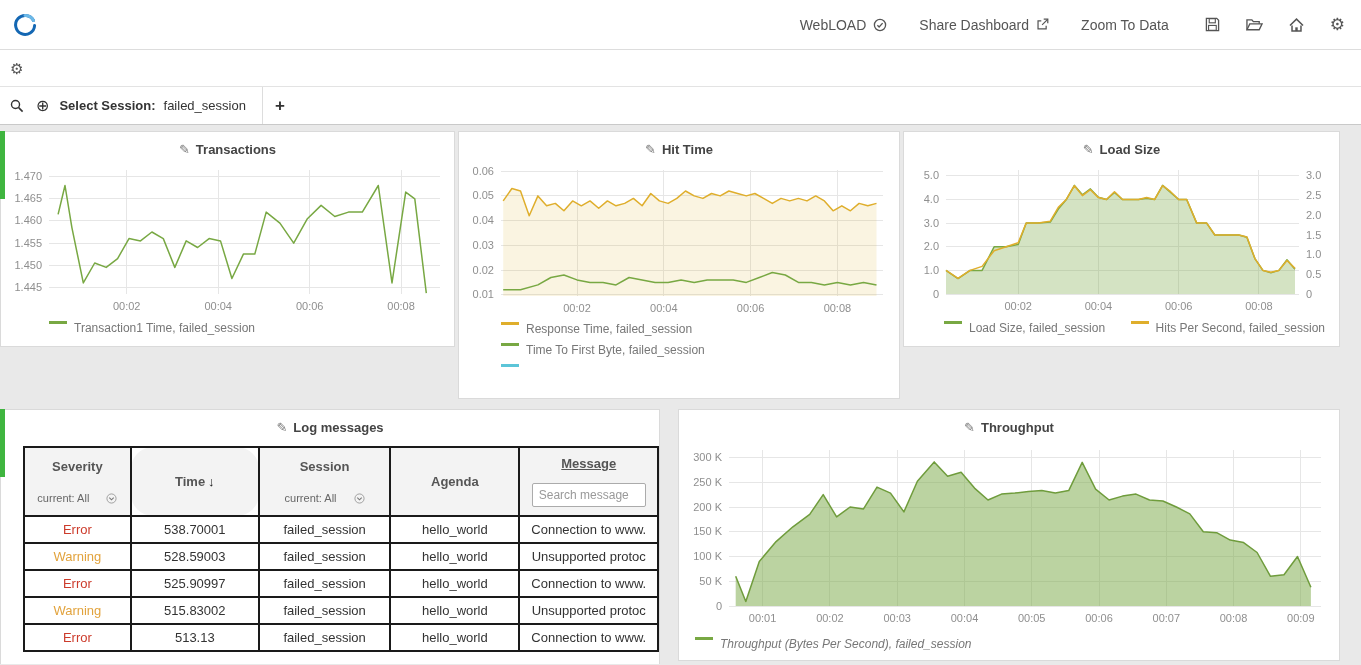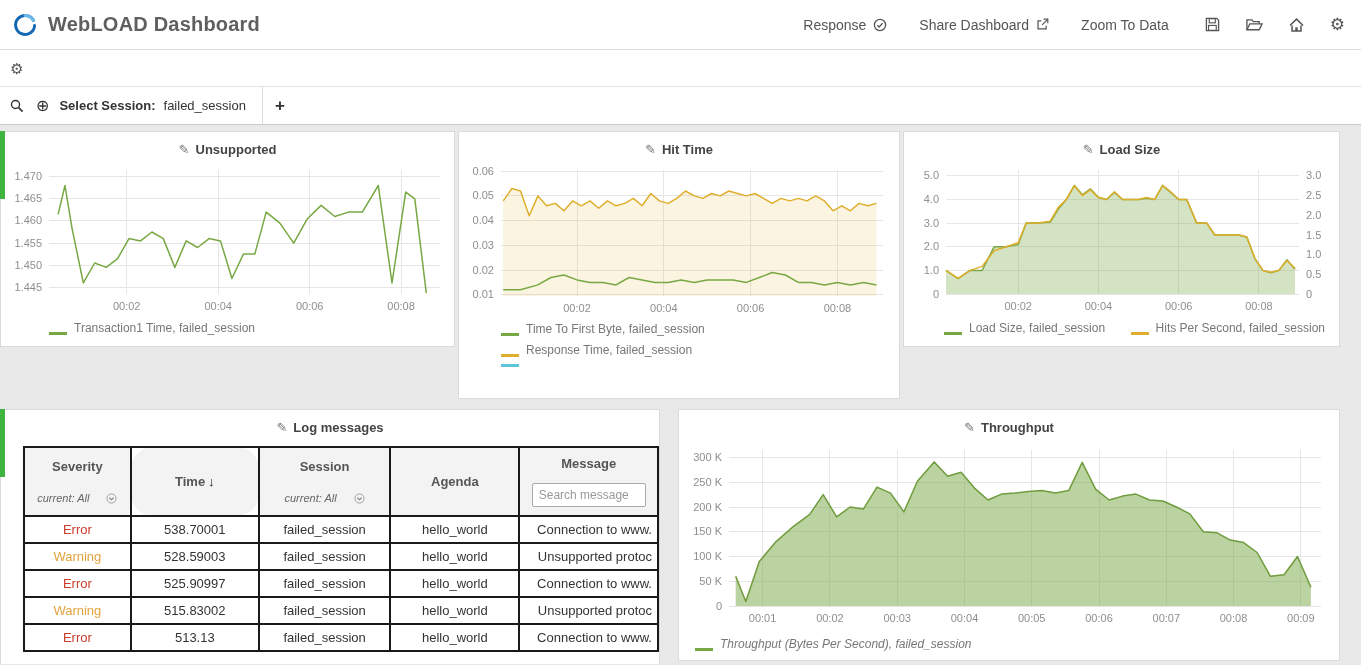--- a/index.html
+++ b/index.html
@@ -27,53 +27,52 @@
   .main { position:relative; height:539px; overflow:hidden; }
   .panel { position:absolute; background:#fff; border:1px solid #dadada;
     display:flex; flex-direction:column; }
   .panel-title { height:30px; display:flex; align-items:center; justify-content:center;
     gap:6px; font-size:13px; font-weight:bold; color:#444; padding-top:4px; }
   .pencil { color:#777; font-size:13px; font-weight:normal; cursor:pointer; }
   .legend { font-size:12px; color:#777; display:flex; }
   .legend.col { flex-direction:column; gap:7px; padding:4px 0 8px 42px; }
   .legend.row { flex-direction:row; padding:5px 0 8px 48px; }
   .legend.spread { flex-direction:row; justify-content:space-between; padding:5px 14px 8px 40px; }
-  .legend-item { display:flex; align-items:flex-end; gap:7px; cursor:pointer; }
+  .legend-item { display:flex; align-items:flex-start; gap:7px; cursor:pointer; }
   .swatch { width:18px; height:3px; display:inline-block; }
   .chart text { font:11px "Liberation Sans", sans-serif; fill:#8f8f8f; }
   .chart .grid { stroke:#e6e6e6; stroke-width:1; shape-rendering:crispEdges; }
   .accent { position:absolute; left:0; width:5px; height:68px; z-index:6; }
   
   .log-table { border-collapse:collapse; margin:6px 0 0 22px; table-layout:fixed;
     width:636px; font-size:13px; color:#333; background:#fff; }
   .log-table th, .log-table td { border:2px solid #1a1a1a; }
   .log-table th { background:#f3f3f3; color:#555; font-size:13px; padding:8px 2px; text-align:center; vertical-align:middle; }
   .th-sub { font-weight:normal; font-size:11px; color:#666; display:flex;
-    align-items:center; justify-content:center; gap:17px; margin-top:18px;font-style:italic; }
+    align-items:center; justify-content:center; gap:17px; margin-top:18px; }
   .sort-arrow { font-weight:bold; color:#111; margin-left:3px; }
   .log-table td { height:27px; text-align:center; padding:2px 5px; }
-  .log-table td.msg { text-align:right; white-space:nowrap; overflow:hidden; }
+  .log-table td.msg { text-align:center; white-space:nowrap; overflow:hidden; }
   .search { width:114px; padding:4px 6px; border:1px solid #ababab; border-radius:2px;
     font-size:12px; color:#555; font-family:"Liberation Sans", sans-serif; margin-top:12px; }
   .search::placeholder { color:#999; }
 </style>
 </head>
 <body>
 
 <div class="header">
   <span style="display:flex;">
     <svg width="26" height="26" viewBox="0 0 26 26">
       <path d="M21.5 8.5 A9.5 9.5 0 1 0 22.6 13.5" fill="none" stroke="#1467b3" stroke-width="3" stroke-linecap="round"></path>
       <path d="M21.5 8.5 A9.5 9.5 0 0 0 13 3.4" fill="none" stroke="#6cb9e8" stroke-width="3" stroke-linecap="round"></path>
     </svg>
   </span>
-  <span class="header-title">WebLOAD Dashboard</span>
   <div class="header-right">
     <span class="menu-item">
-      <span>Response</span>
+      <span>WebLOAD</span>
       <svg width="14" height="14" viewBox="0 0 16 16">
         <circle cx="8" cy="8" r="6.4" fill="none" stroke="#555" stroke-width="1.5"></circle>
         <path d="M5 8.2l2 2 4-4.4" fill="none" stroke="#555" stroke-width="1.5"></path>
       </svg>
     </span>
     <span class="menu-item">
       <span>Share Dashboard</span>
       <svg width="13" height="13" viewBox="0 0 16 16">
         <path d="M6.5 3.5H2.5v10h10v-4" fill="none" stroke="#555" stroke-width="1.5"></path>
         <path d="M9.5 1.5h5v5" fill="none" stroke="#555" stroke-width="1.5"></path>
@@ -125,21 +124,21 @@
   <span class="val">failed_session</span>
   <span class="vdivider"></span>
   <span class="plus-btn">+</span>
 </div>
 
 <div class="main">
 
   <div class="panel" style="left:0; top:6px; width:455px; height:216px;">
     <div class="panel-title">
       <span class="pencil">✎</span>
-      <span>Unsupported</span>
+      <span>Transactions</span>
     </div>
     <svg class="chart" width="451" height="154">
         <line class="grid" x1="48" x2="439" y1="125.4" y2="125.4"></line>
         <text x="41" y="128.9" text-anchor="end">1.445</text>
         <line class="grid" x1="48" x2="439" y1="103.2" y2="103.2"></line>
         <text x="41" y="106.7" text-anchor="end">1.450</text>
         <line class="grid" x1="48" x2="439" y1="81.1" y2="81.1"></line>
         <text x="41" y="84.6" text-anchor="end">1.455</text>
         <line class="grid" x1="48" x2="439" y1="58.9" y2="58.9"></line>
         <text x="41" y="62.4" text-anchor="end">1.460</text>
@@ -190,26 +189,26 @@
         <line class="grid" x1="291.6" x2="291.6" y1="8" y2="134"></line>
         <text x="291.6" y="150" text-anchor="middle">00:06</text>
         <line class="grid" x1="378.4" x2="378.4" y1="8" y2="134"></line>
         <text x="378.4" y="150" text-anchor="middle">00:08</text>
         <path d="M44.2,38.9L52.9,26.5L61.5,29.0L70.2,53.7L78.9,33.9L87.6,43.8L96.3,41.4L104.9,48.8L113.6,38.9L122.3,43.8L131.0,38.9L139.7,46.3L148.4,38.9L157.0,43.8L165.7,41.4L174.4,36.4L183.1,43.8L191.8,31.5L200.4,38.9L209.1,41.4L217.8,36.4L226.5,29.0L235.2,33.9L243.9,36.4L252.5,31.5L261.2,33.9L269.9,29.0L278.6,31.5L287.3,33.9L295.9,31.5L304.6,36.4L313.3,41.4L322.0,36.4L330.7,38.9L339.4,36.4L348.0,38.9L356.7,33.9L365.4,38.9L374.1,48.8L382.8,43.8L391.4,48.8L400.1,41.4L408.8,43.8L417.5,41.4L417.5,134L44.2,134Z" fill="rgba(223,174,44,0.14)" stroke="none"></path>
         <path d="M44.2,38.9L52.9,26.5L61.5,29.0L70.2,53.7L78.9,33.9L87.6,43.8L96.3,41.4L104.9,48.8L113.6,38.9L122.3,43.8L131.0,38.9L139.7,46.3L148.4,38.9L157.0,43.8L165.7,41.4L174.4,36.4L183.1,43.8L191.8,31.5L200.4,38.9L209.1,41.4L217.8,36.4L226.5,29.0L235.2,33.9L243.9,36.4L252.5,31.5L261.2,33.9L269.9,29.0L278.6,31.5L287.3,33.9L295.9,31.5L304.6,36.4L313.3,41.4L322.0,36.4L330.7,38.9L339.4,36.4L348.0,38.9L356.7,33.9L365.4,38.9L374.1,48.8L382.8,43.8L391.4,48.8L400.1,41.4L408.8,43.8L417.5,41.4" fill="none" stroke="#dfae2c" stroke-width="1.5" stroke-linejoin="round"></path>
         <path d="M44.2,127.8L61.5,127.8L78.9,122.9L91.9,115.5L104.9,113.0L118.0,117.9L131.0,120.4L144.0,120.4L157.0,122.9L170.1,115.5L183.1,117.9L196.1,120.4L209.1,120.4L222.1,117.9L235.2,120.4L248.2,117.9L261.2,117.9L274.2,117.9L287.3,120.4L300.3,115.5L313.3,110.5L326.3,113.0L339.4,120.4L352.4,120.4L365.4,122.9L378.4,120.4L391.4,122.9L404.5,120.4L417.5,122.9" fill="none" stroke="#78a843" stroke-width="1.5" stroke-linejoin="round"></path>
       </svg>
     <div class="legend col">
         <span class="legend-item">
+          <span class="swatch" style="background: rgb(223, 174, 44);"></span>
+          <span>Response Time, failed_session</span>
+        </span>
+        <span class="legend-item">
           <span class="swatch" style="background: rgb(120, 168, 67);"></span>
           <span>Time To First Byte, failed_session</span>
-        </span>
-        <span class="legend-item">
-          <span class="swatch" style="background: rgb(223, 174, 44);"></span>
-          <span>Response Time, failed_session</span>
         </span>
         <span class="legend-item">
           <span class="swatch" style="background: rgb(92, 197, 216);"></span>
         </span>
       </div>
   </div>
 
   <div class="panel" style="left:903px; top:6px; width:437px; height:216px;">
     <div class="panel-title">
       <span class="pencil">✎</span>
@@ -286,21 +285,21 @@
               <span>current: All</span>
               <svg width="11" height="11" viewBox="0 0 12 12">
                 <circle cx="6" cy="6" r="5" fill="none" stroke="#999"></circle>
                 <path d="M3.6 5l2.4 2.4L8.4 5" fill="none" stroke="#777" stroke-width="1.2"></path>
               </svg>
             </div>
           </th>
           <th style="width:126px;">
             <span>Agenda</span>
           </th>
-          <th style="width:135px;">
+          <th style="width:135px;text-decoration:underline;">
             <div>Message</div>
             <input class="search" type="text" placeholder="Search message" style="">
           </th>
         </tr>
       </thead>
       <tbody>
           <tr>
             <td style="color: rgb(204, 59, 43);">Error</td>
             <td>538.70001</td>
             <td>failed_session</td>

